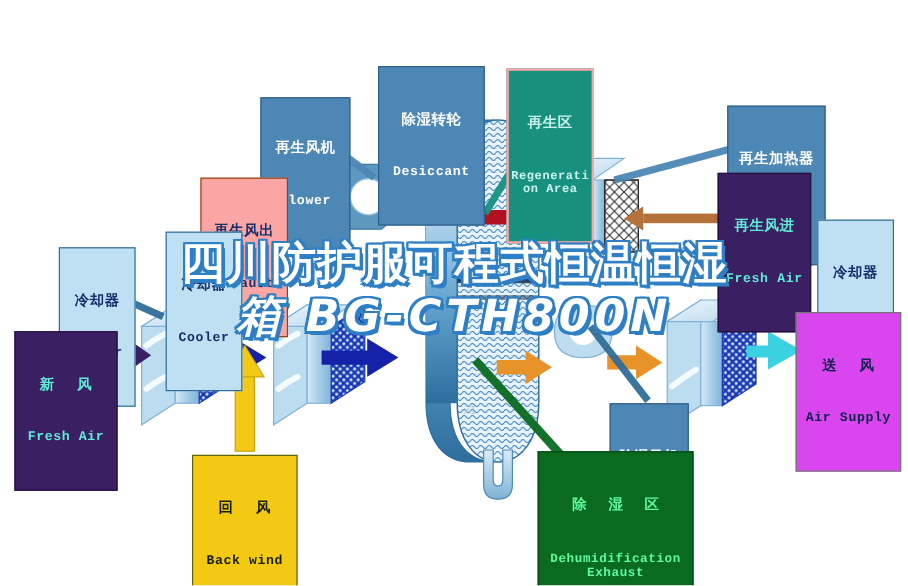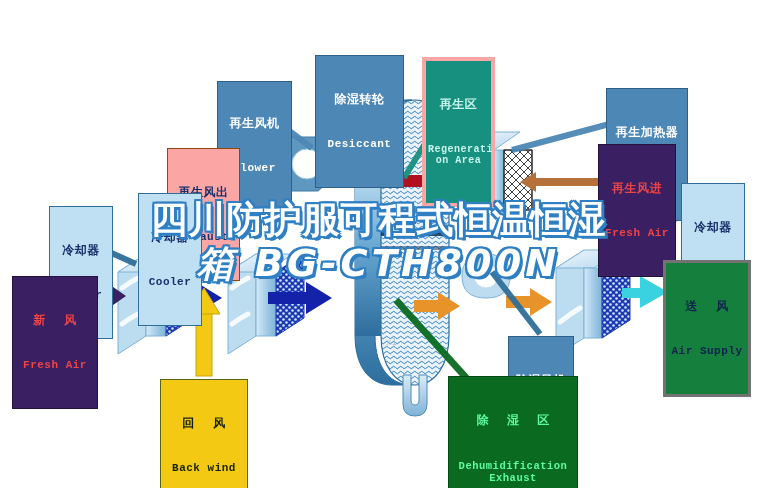--- a/index.html
+++ b/index.html
@@ -56,48 +56,48 @@
     background:#fca5a5;
     border:1px solid #8c4715;
     color:#17306b;
   }
   .lbl-orange .cn{font-size:12px;}
   .lbl-orange .en{font-size:11px;}
 
   
   .lbl-teal{
     background:#17907f;
-    border:4px solid #fca5a5;
+    border:2px solid #fca5a5;
     color:#c9f4ee;
   }
   .lbl-teal .cn{font-size:12px;}
   .lbl-teal .en{font-size:10px;line-height:1.15;}
 
   
   .lbl-purple{
     background:#3b1f63;
     border:1px solid #23123c;
-    color:#ef4444;
+    color:#5eead4;
   }
   .lbl-purple .cn{font-size:12px;}
   .lbl-purple .en{font-size:11px;}
 
   
   .lbl-lblue{
     background:#bfe0f2;
     border:1px solid #2f6e99;
     color:#17306b;
   }
   .lbl-lblue .cn{font-size:12px;}
   .lbl-lblue .en{font-size:11px;text-align:center;}
 
   
   .lbl-cyan{
-    background:#15803d;
-    border:3px solid #737373;
+    background:#d946ef;
+    border:1px solid #737373;
     color:#10214f;
   }
   .lbl-cyan .cn{font-size:12px;}
   .lbl-cyan .en{font-size:11px;}
 
   
   .lbl-yellow{
     background:#f3c914;
     border:1px solid #5c6414;
     color:#17200b;

